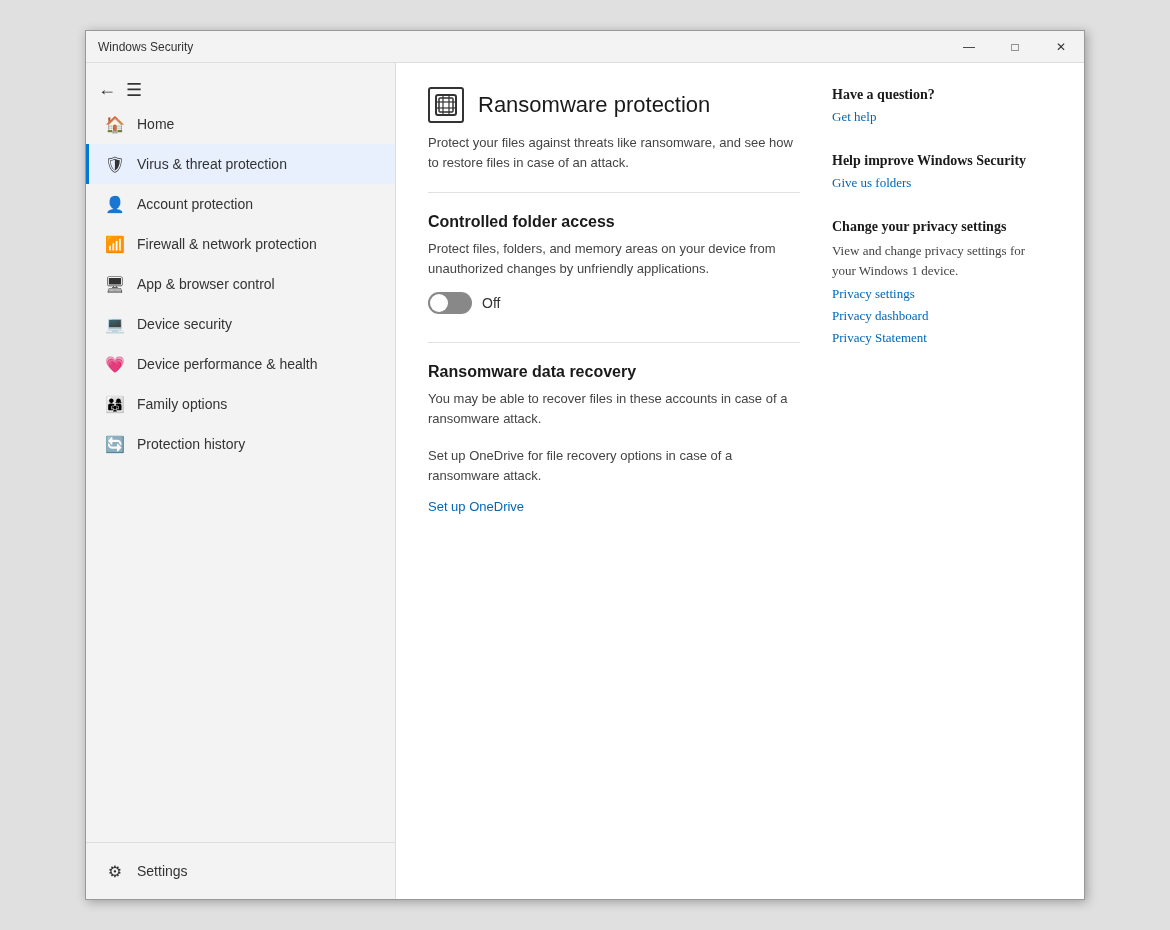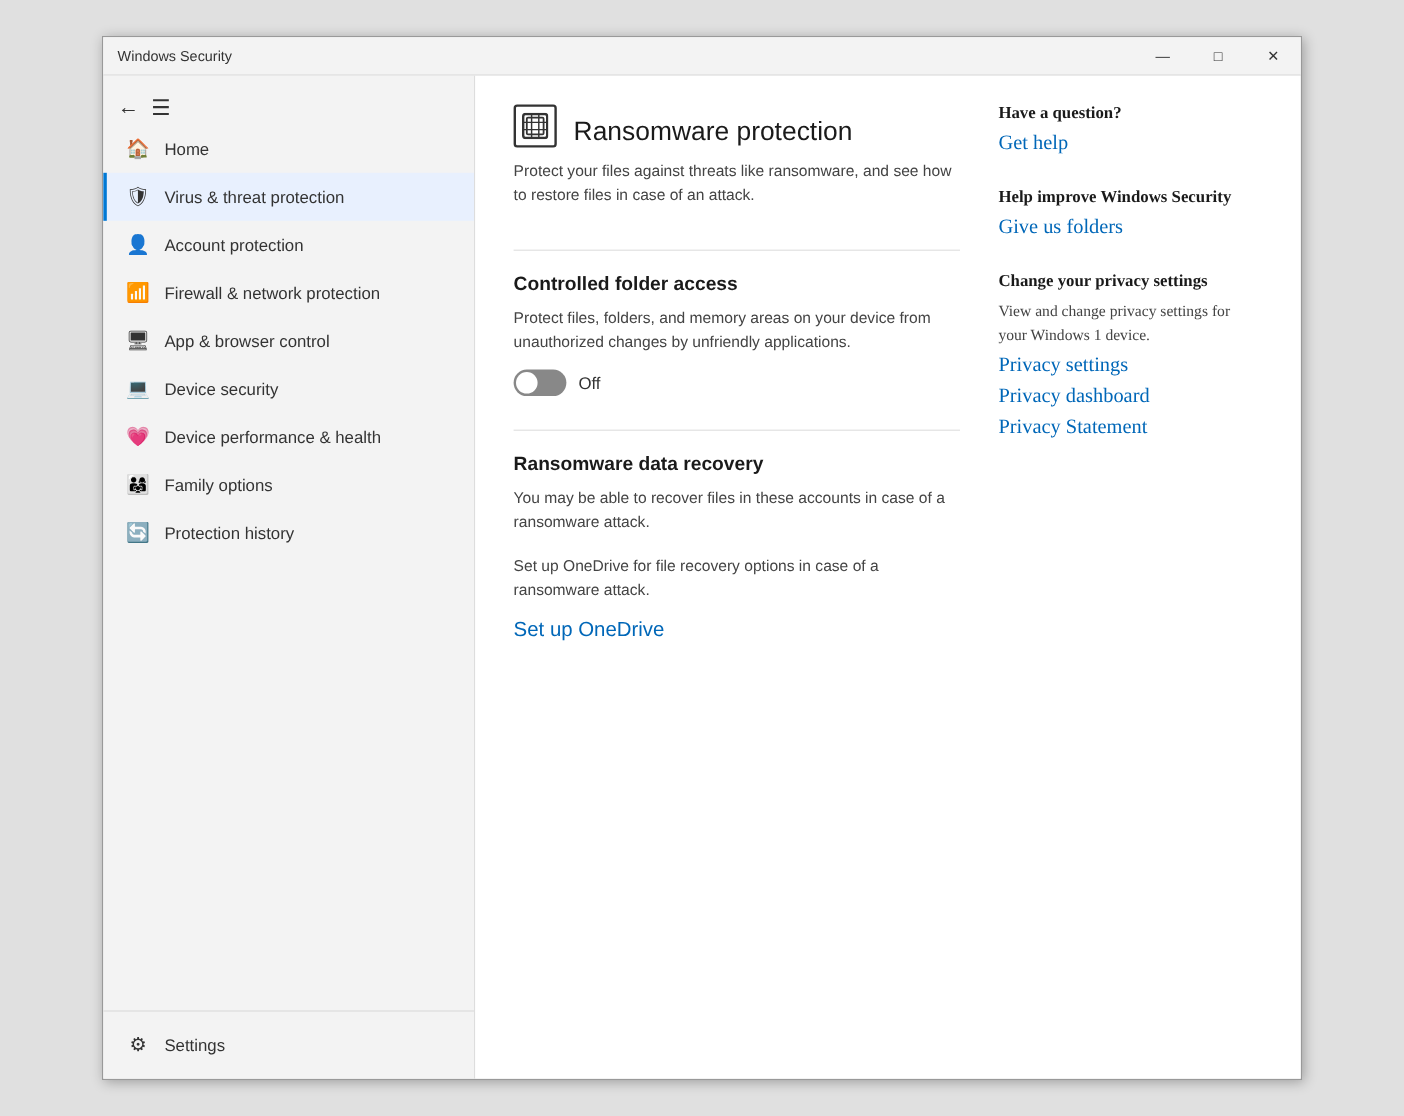--- a/index.html
+++ b/index.html
@@ -130,21 +130,21 @@
     .main-left {
       flex: 1;
     }
     .main-right {
       width: 220px;
       flex-shrink: 0;
       font-family: Liberation Serif, serif;
     }
     .page-header {
       display: flex;
-      align-items: flex-end;
+      align-items: center;
       gap: 14px;
       margin-bottom: 10px;
     }
     .page-icon {
       width: 36px;
       height: 36px;
       border: 2.5px solid #333;
       border-radius: 3px;
       display: flex;
       align-items: center;
@@ -153,21 +153,21 @@
     }
     .page-title {
       font-size: 22px;
       font-weight: 300;
       color: #1a1a1a;
     }
     .page-description {
       font-size: 13px;
       color: #444;
       line-height: 1.5;
-      margin-bottom: 36px;
+      margin-bottom: 20px;
     }
     .section-title {
       font-size: 16px;
       font-weight: 600;
       color: #1a1a1a;
       margin-bottom: 8px;
     }
     .section-description {
       font-size: 13px;
       color: #444;
@@ -216,21 +216,21 @@
     .recovery-sub {
       font-size: 13px;
       color: #444;
       line-height: 1.5;
       margin-bottom: 14px;
     }
     .link-blue {
       color: #0067b8;
       text-decoration: none;
       cursor: pointer;
-      font-size: 17px;
+      font-size: 13px;
       display: block;
       margin-bottom: 6px;
     }
     .right-section-title {
       font-size: 14px;
       font-weight: 600;
       color: #1a1a1a;
       margin-bottom: 6px;
     }
     .right-section {

